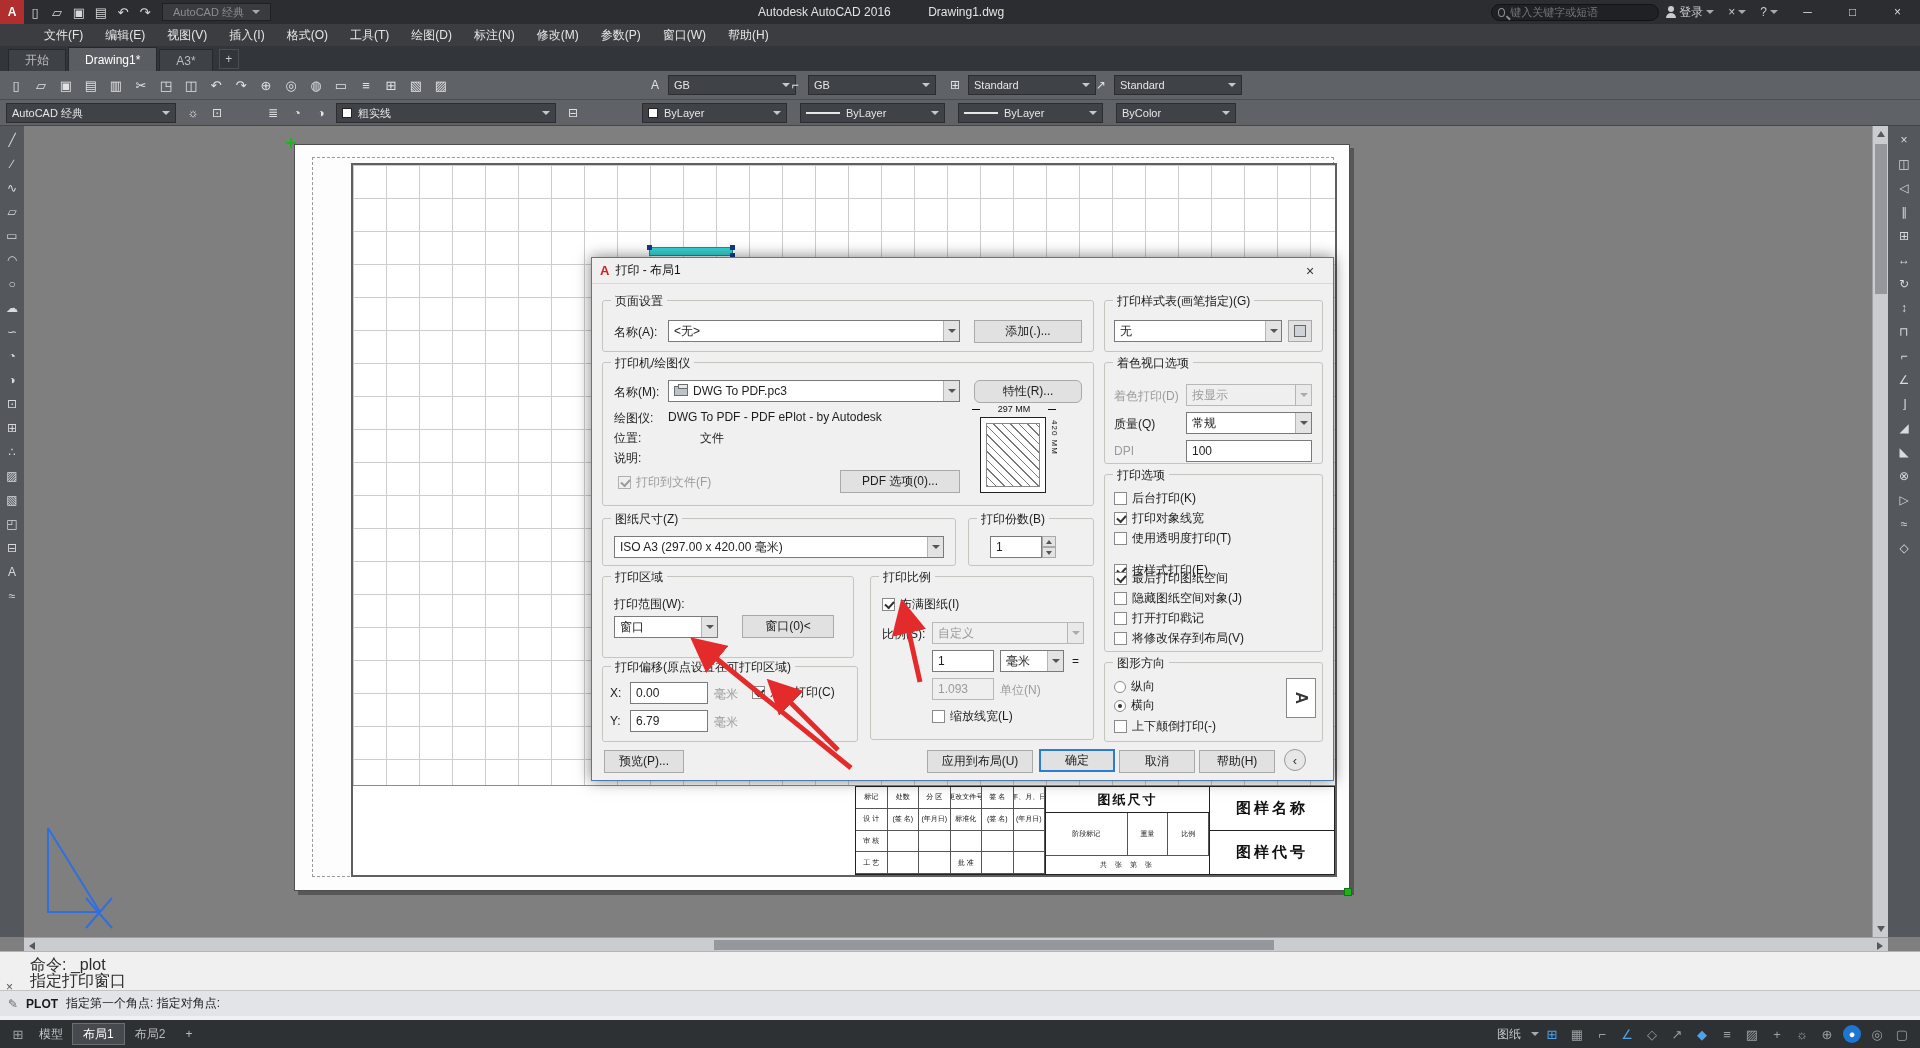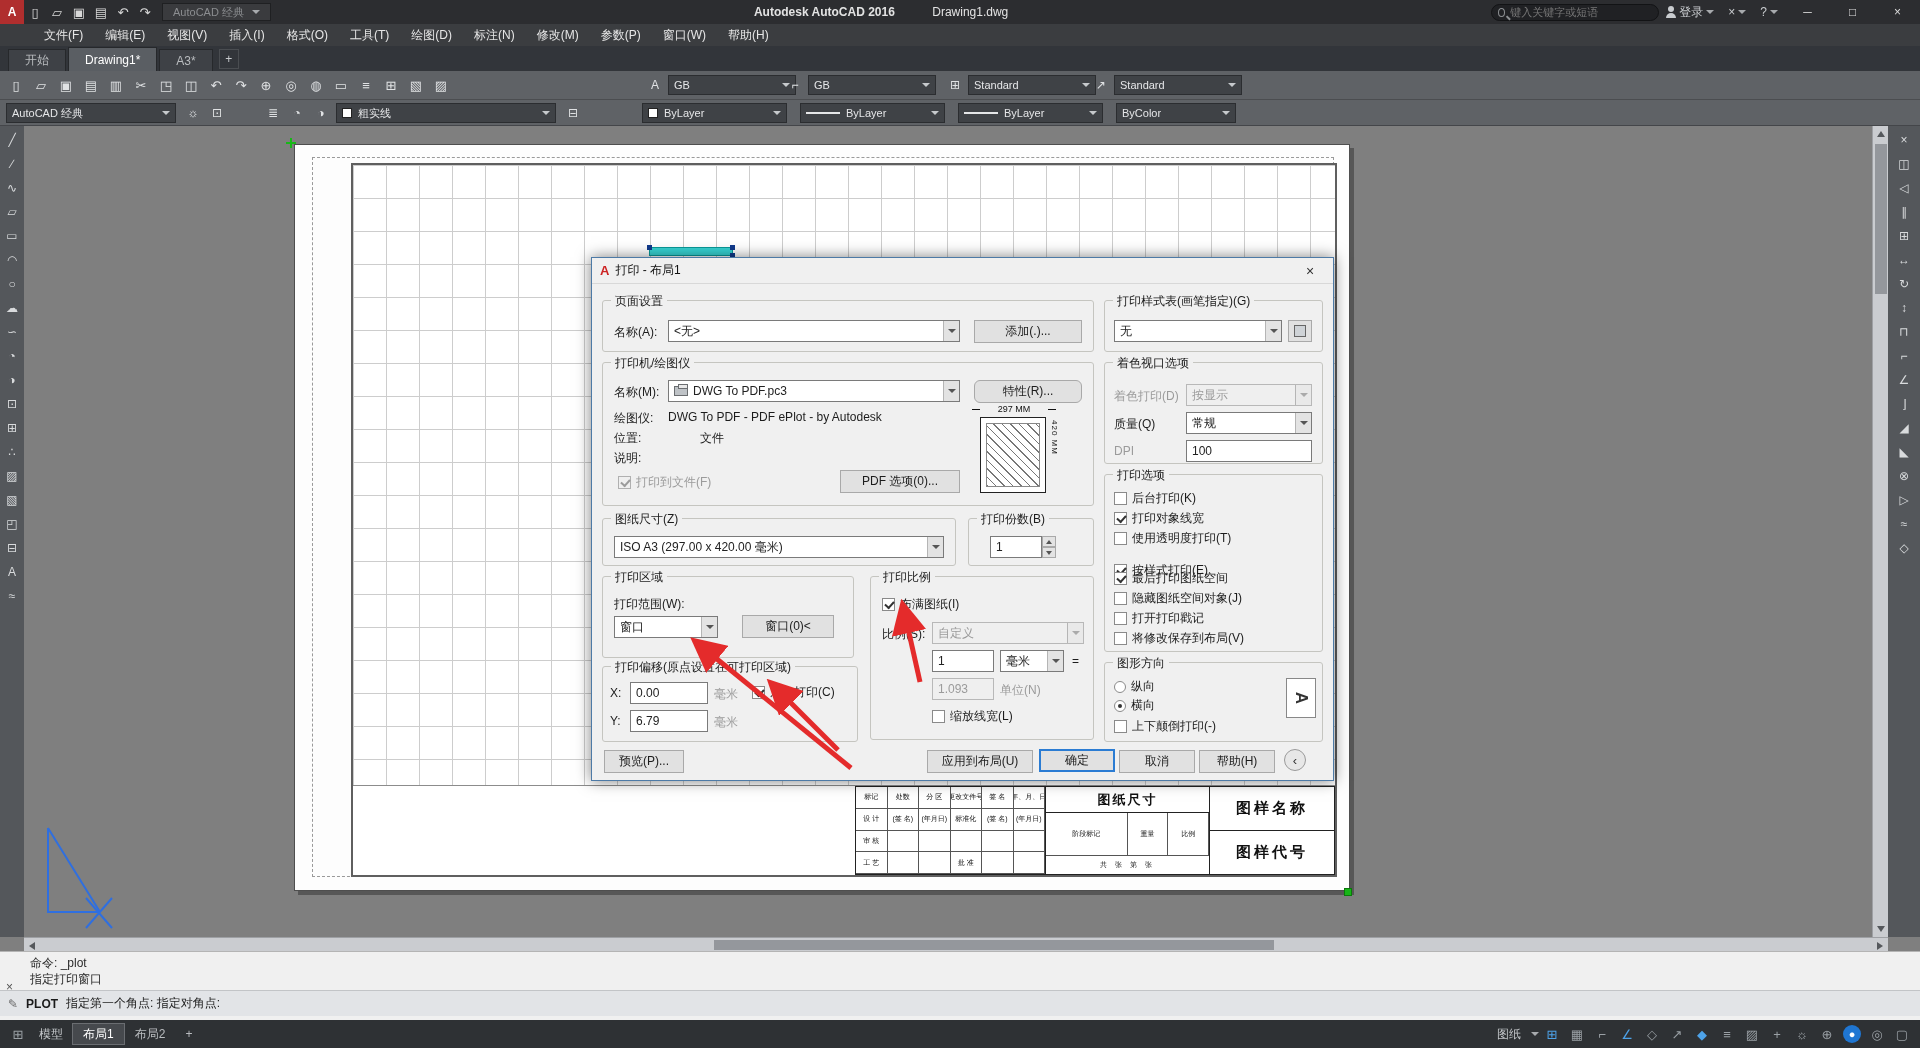--- a/index.html
+++ b/index.html
@@ -6,21 +6,21 @@
   html,body { width:1920px; height:1048px; overflow:hidden; }
   body { font-family:"Liberation Sans","DejaVu Sans",sans-serif; font-size:12px; background:#7f7f7f; position:relative; color:#222; }
   .abs { position:absolute; }
 
   
   #titlebar { left:0; top:0; width:1920px; height:24px; background:#2c2d30; display:flex; align-items:center; color:#cfcfcf; z-index:50; }
   .logo-box { width:24px; height:24px; background:#b02e2e; color:#fff; font-weight:bold; display:flex; align-items:center; justify-content:center; }
   .qat-btn { width:22px; height:22px; display:flex; align-items:center; justify-content:center; color:#d8d8d8; font-size:13px; }
   .qat-workspace { height:18px; margin-left:6px; padding:0 10px; background:#3a3b3e; border:1px solid #1f2022; color:#8b8d90; display:flex; align-items:center; gap:8px; font-size:11px; }
   .tb-title { flex:1; text-align:center; color:#e3e3e3; font-size:12px; }
-  .tb-title b { font-weight:bold; margin-right:34px; }
+  .tb-title b { font-weight:normal; margin-right:34px; }
   .search-pill { width:168px; height:17px; background:#202124; border:1px solid #121315; border-radius:9px; display:flex; align-items:center; padding:0 6px; gap:5px; }
   .search-pill input { flex:1; background:transparent; border:none; outline:none; color:#9a9da0; font-size:11px; font-family:inherit; }
   .mag { width:9px; height:9px; border:1.5px solid #8d9093; border-radius:50%; position:relative; }
   .mag::after { content:""; position:absolute; width:5px; height:1.5px; background:#8d9093; transform:rotate(45deg); left:7px; top:8px; }
   .tb-ico { display:flex; align-items:center; gap:3px; padding:0 7px; height:24px; color:#c9cccf; font-size:12px; }
   .person { width:10px; height:10px; position:relative; }
   .person::before { content:""; position:absolute; width:6px; height:6px; border-radius:50%; background:#c9cccf; left:2px; top:-1px; }
   .person::after { content:""; position:absolute; width:10px; height:5px; border-radius:5px 5px 0 0; background:#c9cccf; left:0; top:6px; }
   .caret-dn { width:0; height:0; border-left:4px solid transparent; border-right:4px solid transparent; border-top:4px solid #a7aaad; }
   .win-btn { width:45px; height:24px; display:flex; align-items:center; justify-content:center; color:#dcdcdc; font-size:12px; }
@@ -83,21 +83,21 @@
 
   
   #vscroll { left:1872px; top:126px; width:16px; height:811px; background:#caccd0; border-left:1px solid #9ea0a4; z-index:20; }
   #vscroll .thumb { position:absolute; left:2px; top:18px; width:12px; height:150px; background:#94979c; }
   #hscroll { left:24px; top:937px; width:1864px; height:14px; background:#caccd0; border-top:1px solid #9ea0a4; z-index:20; }
   #hscroll .thumb { position:absolute; left:690px; top:2px; width:560px; height:10px; background:#94979c; }
   .sb-arrow { position:absolute; width:0; height:0; }
 
   
   #cmdarea { left:0; top:951px; width:1920px; height:69px; background:#f0f0f0; border-top:1px solid #b4b4b4; z-index:30; }
-  .cmd-line { position:absolute; left:30px; color:#2b2b2b; font-size:12px; font-family:"Liberation Sans","DejaVu Sans",sans-serif; }
+  .cmd-line { position:absolute; left:30px; color:#2b2b2b; font-size:16px; font-family:"Liberation Sans","DejaVu Sans",sans-serif; }
   .cmd-close { position:absolute; left:6px; top:28px; color:#555; font-size:12px; }
   #cmd-prompt { position:absolute; left:0; top:38px; width:1920px; height:26px; background:#e2e4e7; border-top:1px solid #c2c4c7; display:flex; align-items:center; padding-left:8px; gap:8px; }
   #cmd-prompt .cmdword { font-weight:bold; color:#1a1a1a; }
 
   
   #statusbar { left:0; top:1020px; width:1920px; height:28px; background:#2e3134; display:flex; align-items:center; color:#c3c6c9; z-index:50; padding:0 6px; }
   .st-label { padding:0 9px; font-size:12px; height:22px; display:flex; align-items:center; }
   .st-tab { padding:8px 10px; height:22px; display:flex; align-items:center; font-size:12px; color:#b9bcbf; }
   .st-tab.active { background:#46494d; border:1px solid #6a6d71; color:#fff; }
   .st-ico { width:24px; height:22px; display:flex; align-items:center; justify-content:center; color:#9aa0a5; font-size:13px; }

